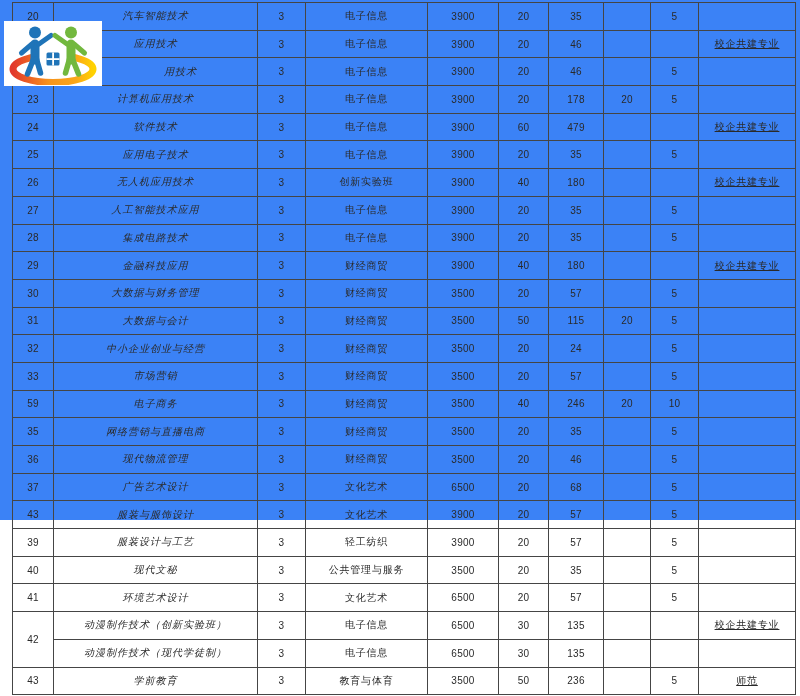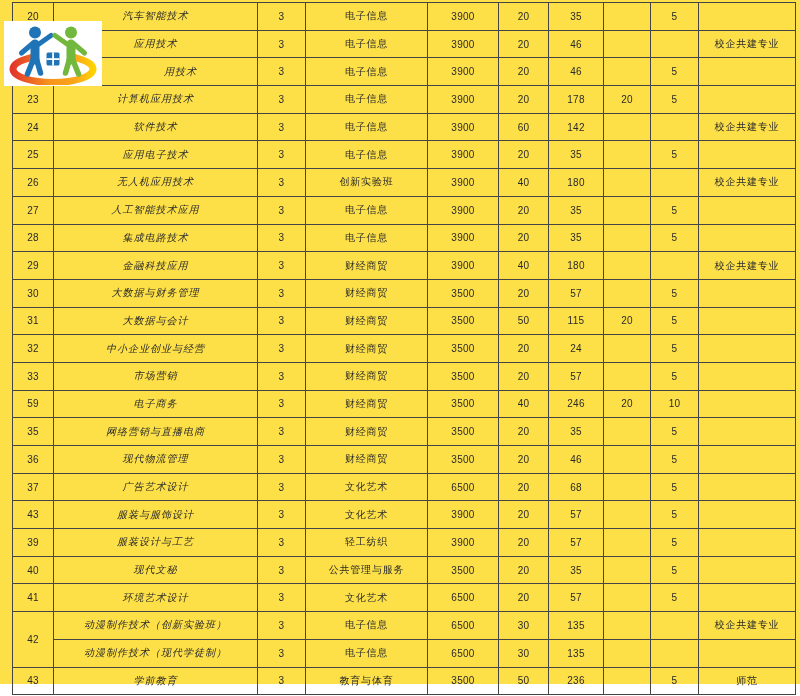--- a/index.html
+++ b/index.html
@@ -3,41 +3,41 @@
 <meta charset="utf-8">
 <style>
   html,body{margin:0;padding:0;}
   body{
     width:800px;height:696px;
     background:#ffffff;
     font-family:"Liberation Sans","DejaVu Sans",sans-serif;
     overflow:hidden;position:relative;
     color:#212121;
   }
-  .page{position:absolute;left:0;top:0;width:800px;height:684px;background:#fde047;}
+  .page{position:absolute;left:0;top:0;width:800px;height:520px;background:#3b82f6;}
   table.majors{
     position:absolute;left:12px;top:2px;
     border-collapse:collapse;table-layout:fixed;
     width:783px;
   }
   table.majors td{
     border:1px solid #454545;
     font-size:10px;
     color:#2a2a2a;
     padding:0;
     text-align:center;
     vertical-align:middle;
     height:26.7px;
     overflow:hidden;
     white-space:nowrap;
   }
   td.c-name,td.c-cat,td.c-note{text-align:left;}
   td.c-name{padding-left:6px;letter-spacing:1px;}
   td.c-cat{padding-left:7px;letter-spacing:0.8px;}
-  td.c-note{padding-left:5px;letter-spacing:0.8px;}
+  td.c-note{padding-left:5px;letter-spacing:0.8px;text-decoration:underline;}
   td.c-num,td.c-years,td.c-fee,td.c-v{letter-spacing:0.3px;}
   td.c-name span{display:inline-block;font-style:italic;}
   .logo-box{
     position:absolute;left:4px;top:21px;width:98px;height:65px;
     background:#ffffff;
   }
   .logo-box svg{position:absolute;left:5px;top:2px;}
 </style>
 </head>
 <body>
@@ -106,21 +106,21 @@
     <td class="c-v">5</td>
     <td class="c-note"></td>
   </tr>
         <tr>
     <td class="c-num">24</td>
     <td class="c-name"><span>软件技术</span></td>
     <td class="c-years">3</td>
     <td class="c-cat">电子信息</td>
     <td class="c-fee">3900</td>
     <td class="c-v">60</td>
-    <td class="c-v">142</td>
+    <td class="c-v">479</td>
     <td class="c-v"></td>
     <td class="c-v"></td>
     <td class="c-note">校企共建专业</td>
   </tr>
         <tr>
     <td class="c-num">25</td>
     <td class="c-name"><span>应用电子技术</span></td>
     <td class="c-years">3</td>
     <td class="c-cat">电子信息</td>
     <td class="c-fee">3900</td>

